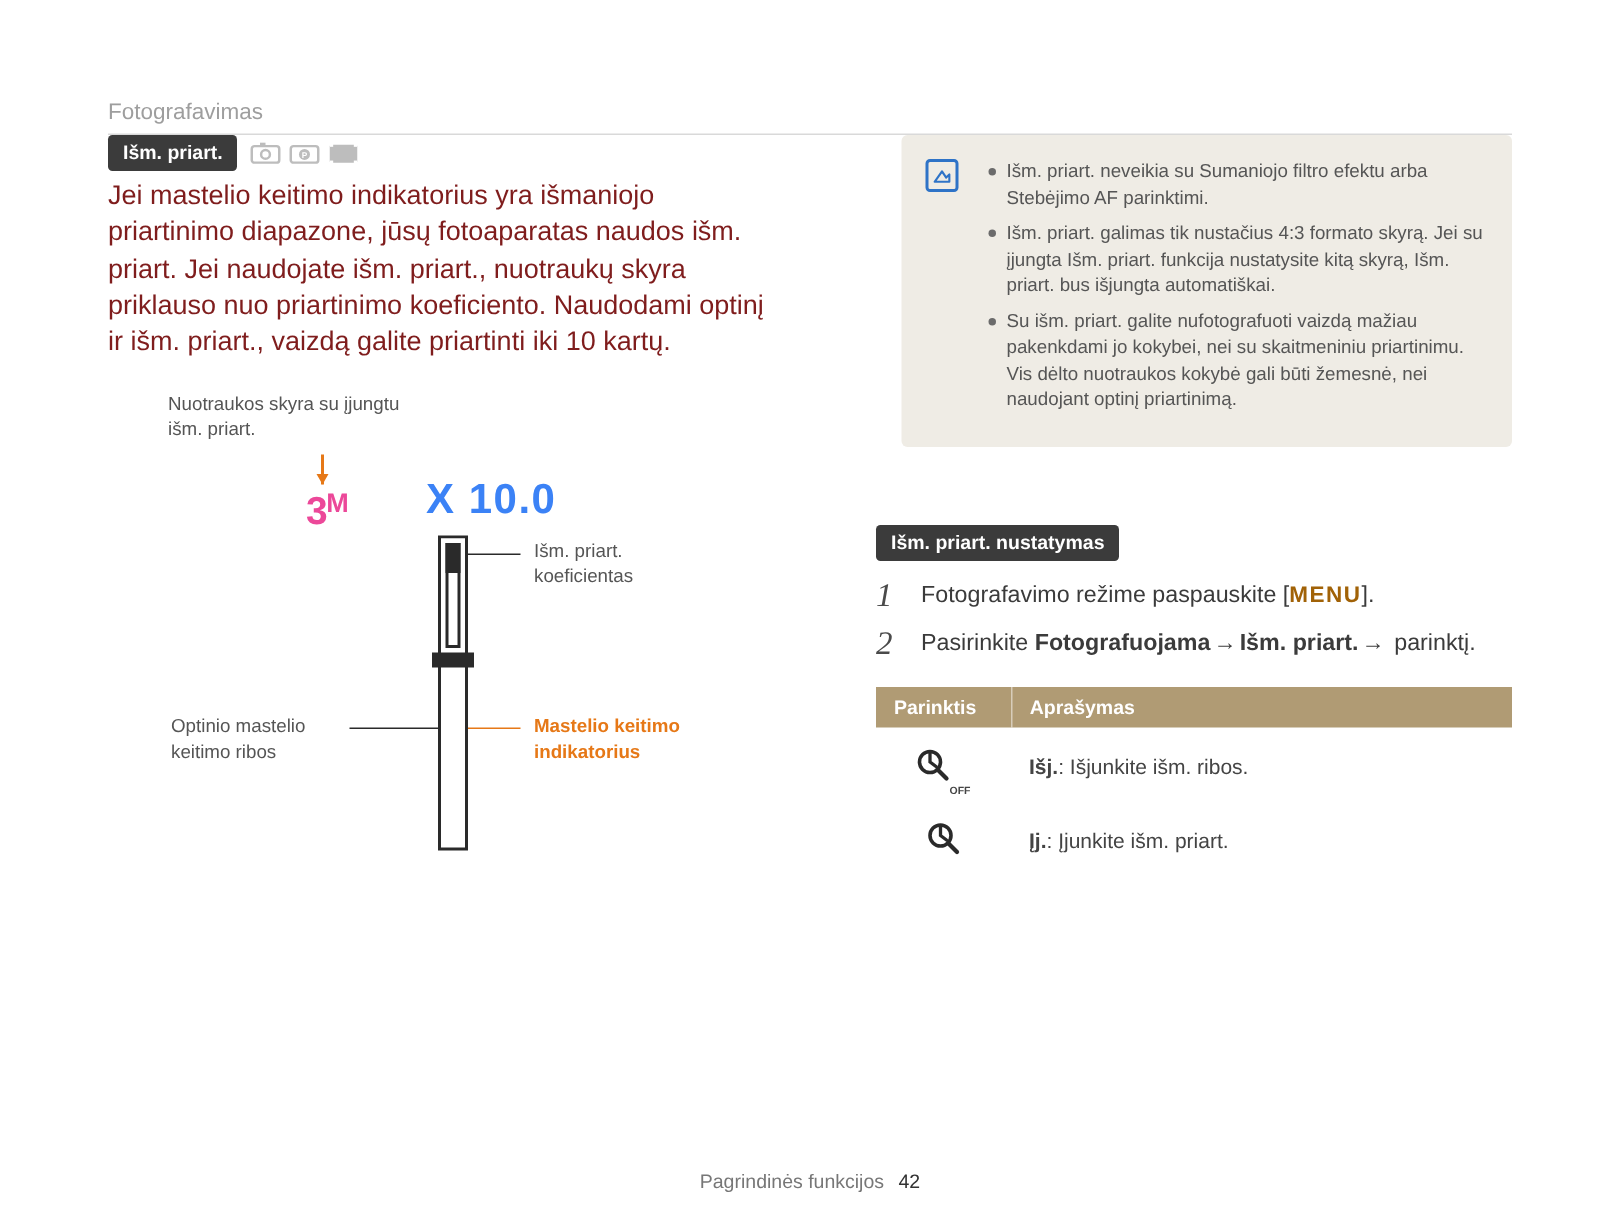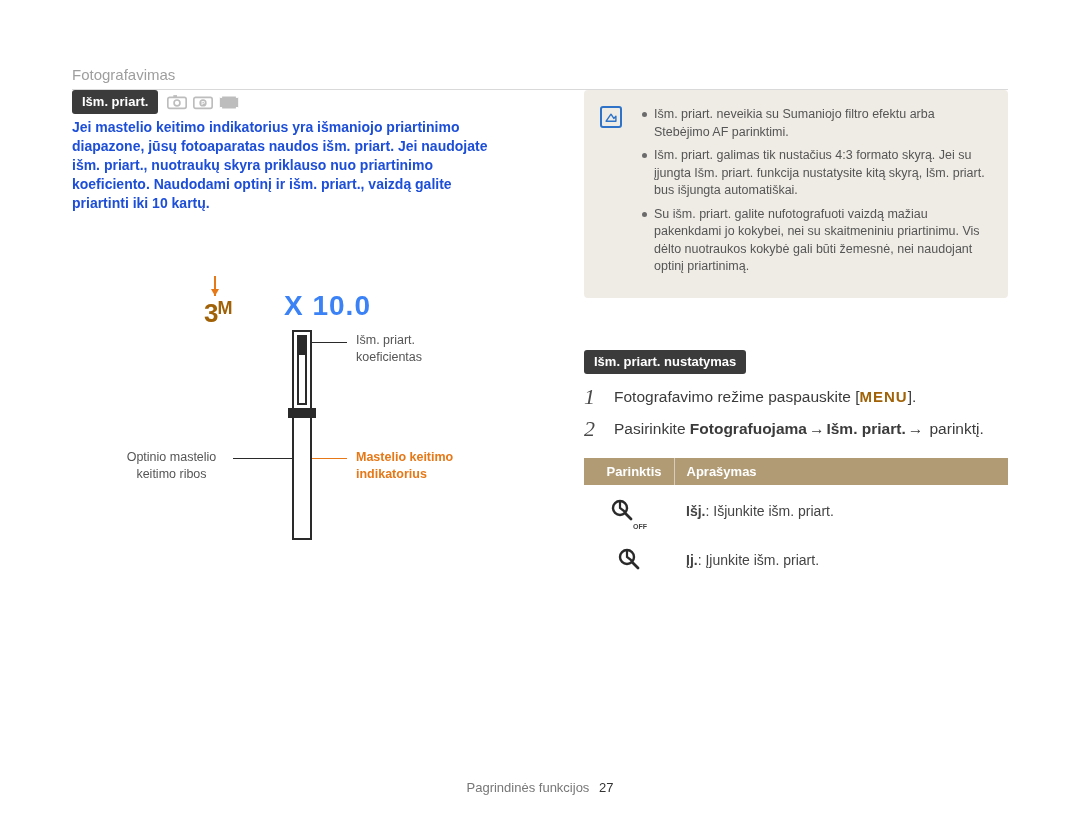--- a/index.html
+++ b/index.html
@@ -40,24 +40,23 @@
     padding: 4px 10px 5px 10px;
     border-radius: 3px;
   }
   .mode-icons { display:flex; gap:4px; }
   .mode-icon {
     width: 22px; height: 18px;
     color: #bdbdbd;
     display:flex; align-items:center; justify-content:center;
   }
   .para {
-    font-size: 14px;
+    font-size: 18px;
     line-height: 1.35;
-    color: #1d4ed8;
-    font-weight: bold;
+    color: #7f1d1d;
   }
   .caption {
     font-size: 12.5px;
     color: #555;
     line-height: 1.35;
   }
   .diagram-block {
     margin-top: 22px;
     margin-left: 40px;
     position: relative;
@@ -76,21 +75,21 @@
   .orange-arrow-v::after{
     content:"";
     position:absolute; left:-5px; bottom:0;
     border-left:4px solid transparent;
     border-right:4px solid transparent;
     border-top:7px solid #e67817;
   }
   .tl-3m {
     position:absolute; left:92px; top:64px;
     font-weight:700; font-size:26px; letter-spacing:-1px;
-    color:#a16207;
+    color:#ec4899;
   }
   .tl-3m .m { font-size:18px; vertical-align: top; }
   .tl-zoom {
     position:absolute; left:172px; top:56px;
     font-weight:700; font-size:28px; letter-spacing:1px;
     color:#3b82f6; font-family: Arial, sans-serif;
   }
   .bar-wrap {
     position:absolute;
     left:180px; top:96px;
@@ -129,33 +128,34 @@
     border-top:1.5px solid #e67817;
   }
   .lead-black {
     position:absolute;
     border-top:1.5px solid #2a2a2a;
   }
   #lead1 { left:200px; top:108px; width:35px; }
   #lead2 { left:121px; top:224px; width:59px; }
   #lead3 { left:200px; top:224px; width:35px; }
   .cap-coef { position:absolute; left:244px; top:98px; width:120px; }
-  .cap-opt  { position:absolute; left:2px;   top:215px; width:115px; text-align:center; }
+  .cap-opt  { position:absolute; left:2px;   top:215px; width:115px; text-align:left; }
   .cap-ind  { position:absolute; left:244px; top:215px; width:130px;font-weight:bold; }
 
   
   .note-box {
     background:#efece5;
     border-radius:4px;
     padding:16px 18px 16px 58px;
     position:relative;
     font-size:12.5px;
     line-height:1.4;
     color:#555;
     min-height:140px;
+    margin-left:17px;
   }
   .note-icon {
     position:absolute; left:16px; top:16px;
     width:22px; height:22px;
     border:2px solid #2e73c7;
     border-radius:3px;
     color:#2e73c7;
     display:flex; align-items:center; justify-content:center;
     font-weight:bold;
     font-family: Arial;
@@ -196,21 +196,21 @@
     width:100%;
     font-size:14px;
   }
   .opt-head td{
     background:#b09b74;
     color:#fff;
     font-weight:600;
     padding:6px 12px;
     font-size:13px;
   }
-  .opt-head td:first-child{ border-right:1px solid rgba(255,255,255,0.5); width:90px;text-align:right;}
+  .opt-head td:first-child{ border-right:1px solid rgba(255,255,255,0.5); width:90px;}
   .opt-row td{
     padding:12px 12px 8px 12px;
     vertical-align:middle;
     color:#444;
   }
   .opt-row td.iconcell{ width:90px; text-align:center; }
   .opt-icon {
     width:26px; height:26px;
     display:inline-flex; align-items:center; justify-content:center;
     color:#2a2a2a;
@@ -257,20 +257,21 @@
               <rect x="19.5" y="2" width="2.5" height="2.5" fill="#fff"></rect>
               <rect x="2" y="14.5" width="2.5" height="2.5" fill="#fff"></rect>
               <rect x="19.5" y="14.5" width="2.5" height="2.5" fill="#fff"></rect>
             </svg>
         </span>
       </span>
     </div>
     <p class="para">Jei mastelio keitimo indikatorius yra išmaniojo priartinimo diapazone, jūsų fotoaparatas naudos išm. priart. Jei naudojate išm. priart., nuotraukų skyra priklauso nuo priartinimo koeficiento. Naudodami optinį ir išm. priart., vaizdą galite priartinti iki 10 kartų.</p>
 
     <div class="diagram-block">
+      <div class="caption cap-top">Nuotraukos skyra su įjungtu išm. priart.</div>
       <div class="orange-arrow-v"></div>
       <div class="tl-3m">
         <span>3</span><span class="m">M</span>
       </div>
       <div class="tl-zoom">X 10.0</div>
 
       <div class="bar-wrap">
         <div class="bar-outline"></div>
         <div class="bar-mid"></div>
         <div class="bar-inner-top"></div>
@@ -331,21 +332,21 @@
         <td class="iconcell">
           <span class="opt-icon">
             <svg viewBox="0 0 26 26" width="26" height="26">
               <circle cx="11" cy="11" r="7" fill="none" stroke="#2a2a2a" stroke-width="2.4"></circle>
               <path d="M11 5 L11 11 L15 14" fill="none" stroke="#2a2a2a" stroke-width="2.2" stroke-linecap="round"></path>
               <line x1="16" y1="16" x2="22" y2="22" stroke="#2a2a2a" stroke-width="2.8" stroke-linecap="round"></line>
             </svg>
           </span><span class="off-sub">OFF</span>
         </td>
         <td>
-          <b>Išj.</b><span>: Išjunkite išm. priart.</span>
+          <b>Išj.</b><span>: Išjunkite išm. ribos.</span>
         </td>
       </tr>
       <tr class="opt-row">
         <td class="iconcell">
           <span class="opt-icon">
             <svg viewBox="0 0 26 26" width="26" height="26">
               <circle cx="11" cy="11" r="7" fill="none" stroke="#2a2a2a" stroke-width="2.4"></circle>
               <path d="M11 5 L11 11 L15 14" fill="none" stroke="#2a2a2a" stroke-width="2.2" stroke-linecap="round"></path>
               <line x1="16" y1="16" x2="22" y2="22" stroke="#2a2a2a" stroke-width="2.8" stroke-linecap="round"></line>
             </svg>
@@ -355,14 +356,14 @@
           <b>Įj.</b><span>: Įjunkite išm. priart.</span>
         </td>
       </tr>
     </tbody>
       </table>
   </div>
 </div>
 
 <div class="footer">
   <span>Pagrindinės funkcijos</span>
-  <span class="pg">27</span>
+  <span class="pg">42</span>
 </div>
 
 </body></html>

